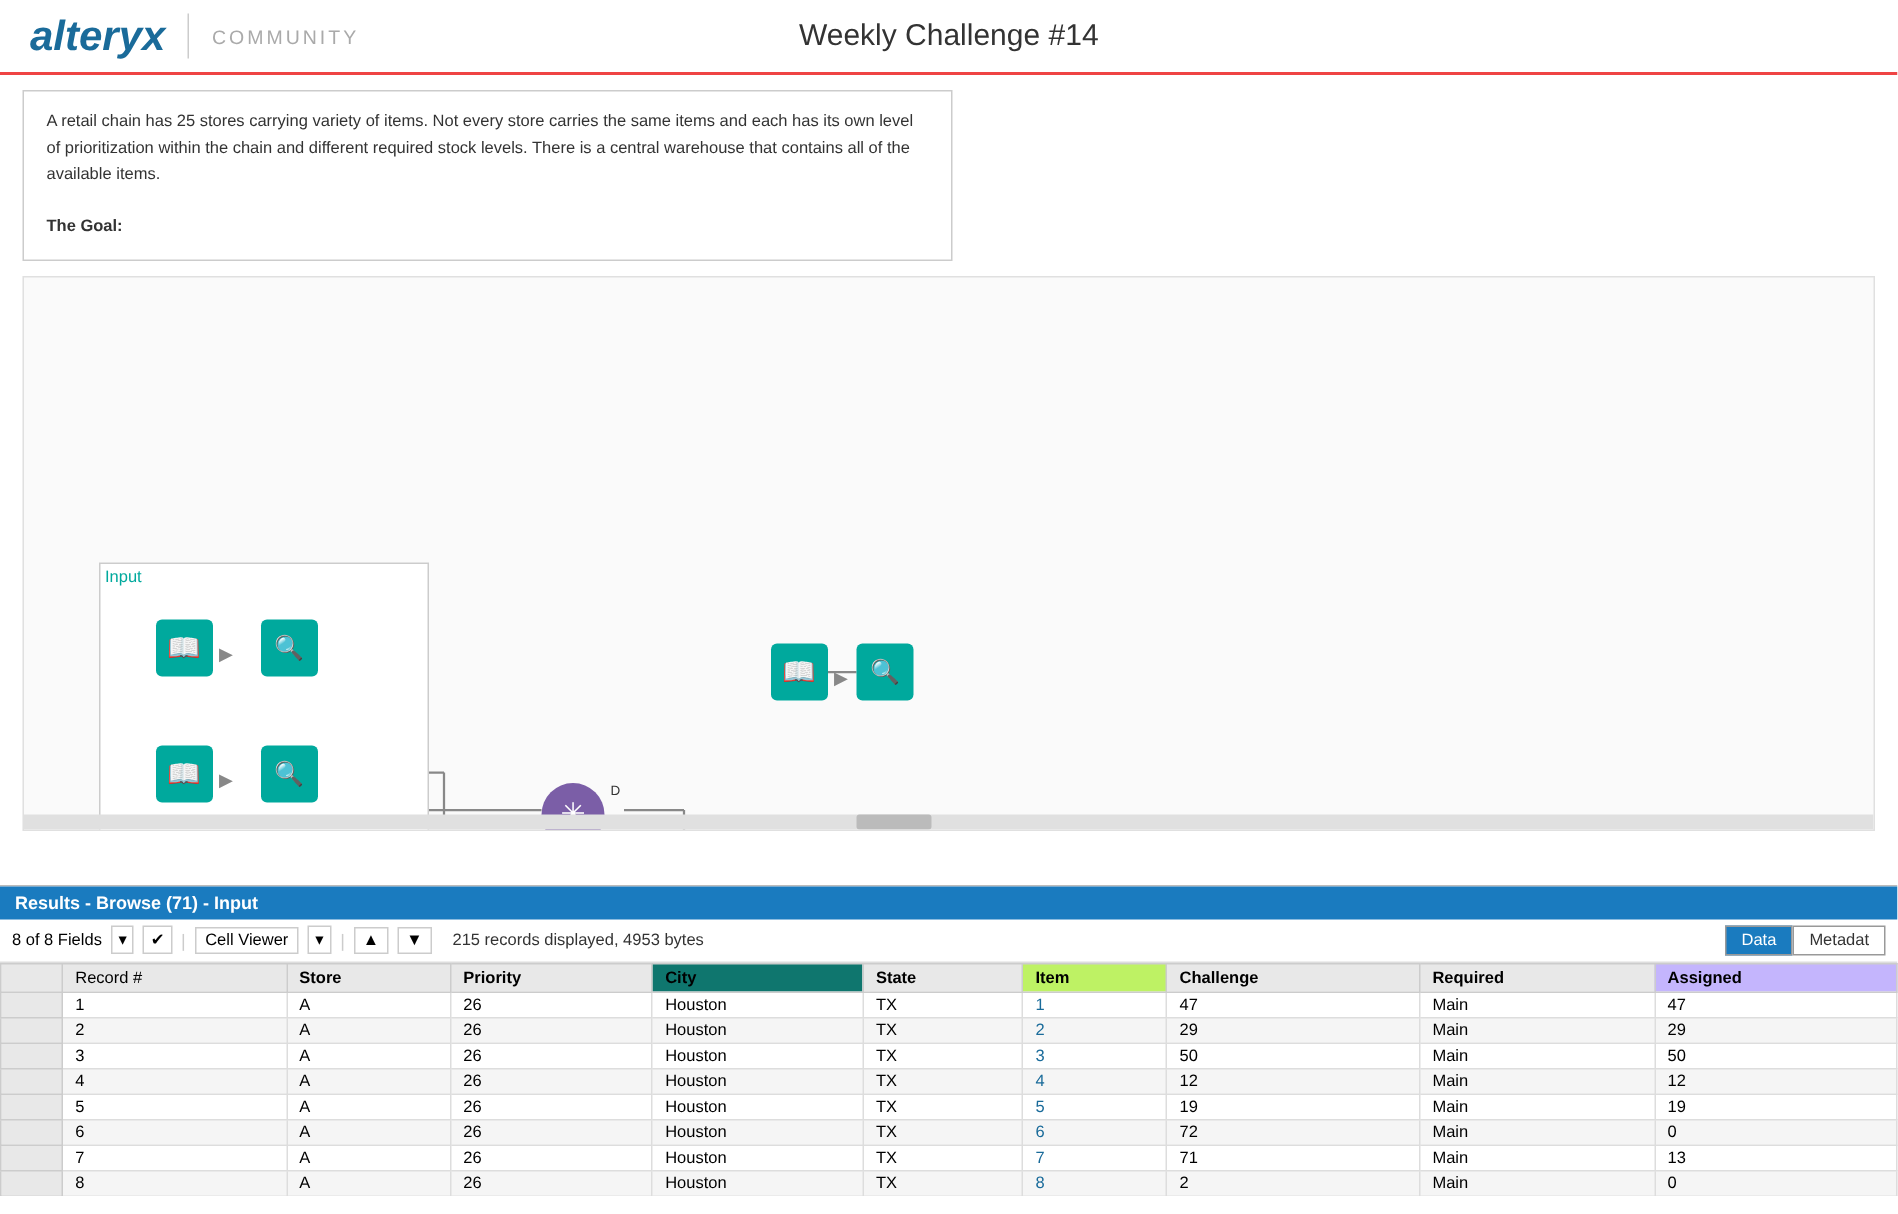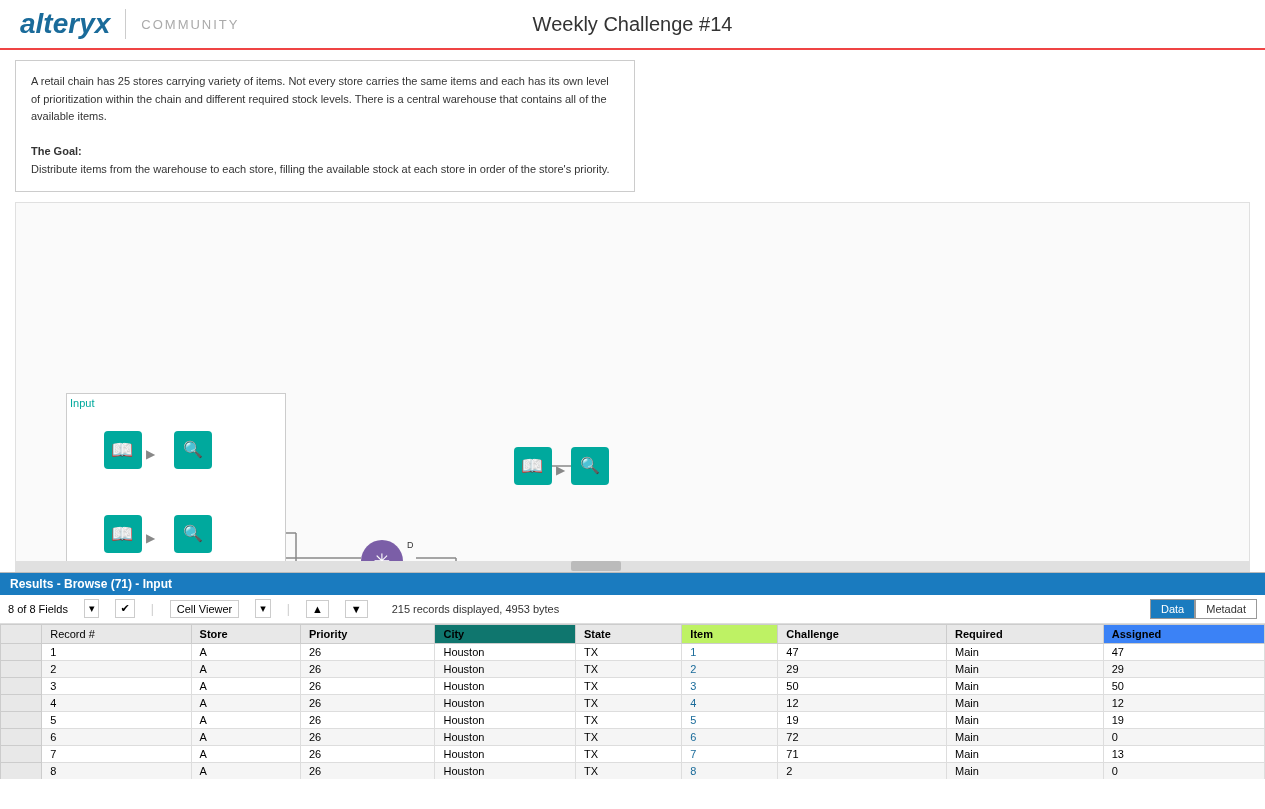--- a/index.html
+++ b/index.html
@@ -15,21 +15,20 @@
   <span style="color:#1a6b9a; font-size:28px; font-weight:bold; font-style:italic;">alteryx</span>
   <div style="width:1px;height:30px;background:#ccc;margin:0 15px;"></div>
   <span style="color:#aaa;font-size:13px;letter-spacing:2px;">COMMUNITY</span>
   <span style="position:absolute;left:50%;transform:translateX(-50%);font-size:20px;color:#333;">Weekly Challenge #14</span>
 </div>
 
 <div style="margin:10px 15px;border:1px solid #ccc;padding:12px 15px;font-size:11px;color:#333;line-height:1.6;max-width:620px;">
   <span>A retail chain has 25 stores carrying variety of items.  Not every store carries the same items and each has its own level of prioritization within the chain and different required stock levels.  There is a central warehouse that contains all of the available items.</span>
   <br><br>
   <span style="font-weight:bold;">The Goal:</span><br>
-  <span>Distribute items from the warehouse to each store, filling the available stock at each store in order of the store's priority.</span>
 </div>
 
 <div style="position:relative;background:#fafafa;margin:0 15px;height:370px;border:1px solid #e0e0e0;overflow:hidden;">
 
   <svg class="canvas-svg">
 
     <line x1="133" y1="248" x2="158" y2="248" stroke="#888" stroke-width="1.5"></line>
 
     <line x1="133" y1="330" x2="158" y2="330" stroke="#888" stroke-width="1.5"></line>
 
@@ -88,24 +87,24 @@
   <div style="position:absolute;left:555px;top:244px;width:38px;height:38px;background:#00a99d;border-radius:4px;display:flex;align-items:center;justify-content:center;color:white;font-size:16px;">🔍</div>
 
   <div style="position:absolute;left:345px;top:337px;width:42px;height:42px;background:#7b5ea7;border-radius:50%;display:flex;align-items:center;justify-content:center;color:white;font-size:20px;">✳</div>
 
   <div style="position:absolute;left:391px;top:337px;font-size:9px;color:#333;">D</div>
 
   <div style="position:absolute;bottom:0;left:0;right:0;height:10px;background:#e0e0e0;"></div>
   <div style="position:absolute;bottom:0;left:45%;width:50px;height:10px;background:#bbb;border-radius:2px;"></div>
 </div>
 
-<div style="position:relative;background:white;border-top:1px solid #bbb;">
+<div style="position:relative;background:white;border-top:1px solid #bbb;margin-top:36px;">
   <div style="background:#1a7bbf;color:white;padding:4px 10px;font-size:12px;font-weight:bold;">Results - Browse (71) - Input</div>
 
-  <div style="display:flex;align-items:center;padding:4px 8px;border-bottom:1px solid #ddd;gap:16px;">
+  <div style="display:flex;align-items:center;padding:4px 8px;border-bottom:1px solid #ddd;gap:6px;">
     <span style="font-size:11px;">8 of 8 Fields</span>
     <button style="border:1px solid #ccc;padding:2px 4px;background:white;font-size:11px;cursor:pointer;">▾</button>
     <button style="border:1px solid #ccc;padding:2px 4px;background:white;font-size:11px;cursor:pointer;">✔</button>
     <span style="color:#ccc;">|</span>
     <button style="border:1px solid #ccc;padding:2px 6px;background:white;font-size:11px;cursor:pointer;">Cell Viewer</button>
     <button style="border:1px solid #ccc;padding:2px 4px;background:white;font-size:11px;cursor:pointer;">▾</button>
     <span style="color:#ccc;">|</span>
     <button style="border:1px solid #ccc;padding:2px 5px;background:white;font-size:11px;cursor:pointer;">▲</button>
     <button style="border:1px solid #ccc;padding:2px 5px;background:white;font-size:11px;cursor:pointer;">▼</button>
     <span style="font-size:11px;color:#333;margin-left:8px;">215 records displayed, 4953 bytes</span>
@@ -121,21 +120,21 @@
         <tr>
           <th style="background:#e8e8e8;border:1px solid #ccc;padding:3px 8px;text-align:left;font-weight:bold;"></th>
           <th style="background:#e8e8e8;border:1px solid #ccc;padding:3px 8px;text-align:left;font-weight:normal;cursor:pointer;">Record #</th>
           <th style="background:#e8e8e8;border:1px solid #ccc;padding:3px 8px;text-align:left;font-weight:bold;cursor:pointer;">Store</th>
           <th style="background:#e8e8e8;border:1px solid #ccc;padding:3px 8px;text-align:left;font-weight:bold;cursor:pointer;">Priority</th>
           <th style="background:#0f766e;border:1px solid #ccc;padding:3px 8px;text-align:left;font-weight:bold;cursor:pointer;">City</th>
           <th style="background:#e8e8e8;border:1px solid #ccc;padding:3px 8px;text-align:left;font-weight:bold;cursor:pointer;">State</th>
           <th style="background:#bef264;border:1px solid #ccc;padding:3px 8px;text-align:left;font-weight:bold;cursor:pointer;">Item</th>
           <th style="background:#e8e8e8;border:1px solid #ccc;padding:3px 8px;text-align:left;font-weight:bold;cursor:pointer;">Challenge</th>
           <th style="background:#e8e8e8;border:1px solid #ccc;padding:3px 8px;text-align:left;font-weight:bold;cursor:pointer;">Required</th>
-          <th style="background:#3b82f6;border:1px solid #ccc;padding:3px 8px;text-align:left;font-weight:bold;cursor:pointer;">Assigned</th>
+          <th style="background:#c4b5fd;border:1px solid #ccc;padding:3px 8px;text-align:left;font-weight:bold;cursor:pointer;">Assigned</th>
         </tr>
       </thead>
       <tbody id="table-body">
       <tr>
             <td style="background: rgb(232, 232, 232); border: 1px solid rgb(204, 204, 204); padding: 2px 6px; text-align: center;"></td>
             <td style="border: 1px solid rgb(221, 221, 221); padding: 2px 8px;">1</td>
             <td style="border: 1px solid rgb(221, 221, 221); padding: 2px 8px;">A</td>
             <td style="border: 1px solid rgb(221, 221, 221); padding: 2px 8px;">26</td>
             <td style="border: 1px solid rgb(221, 221, 221); padding: 2px 8px;">Houston</td>
             <td style="border: 1px solid rgb(221, 221, 221); padding: 2px 8px;">TX</td>

